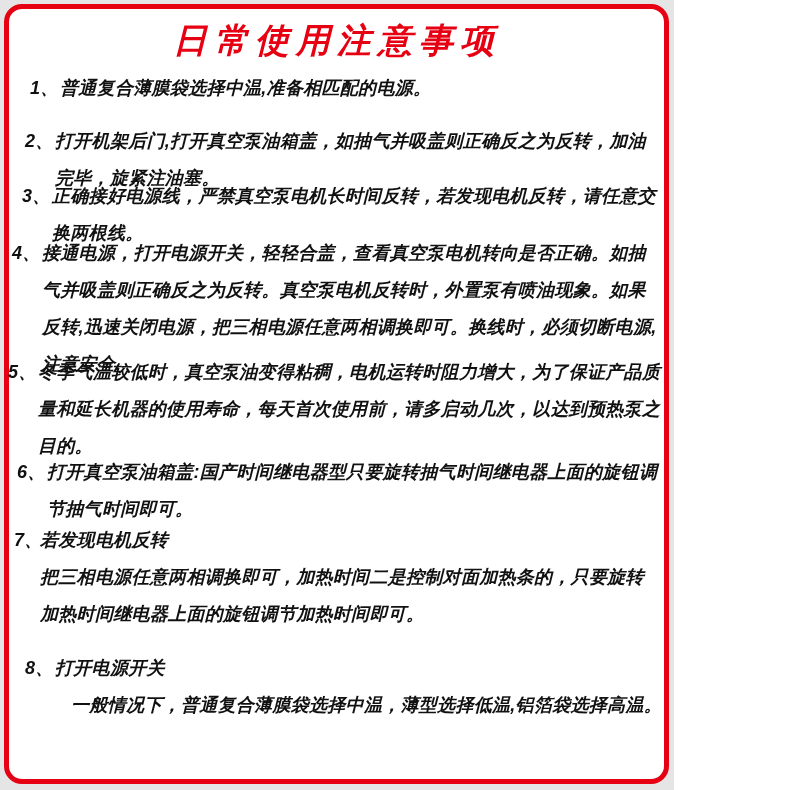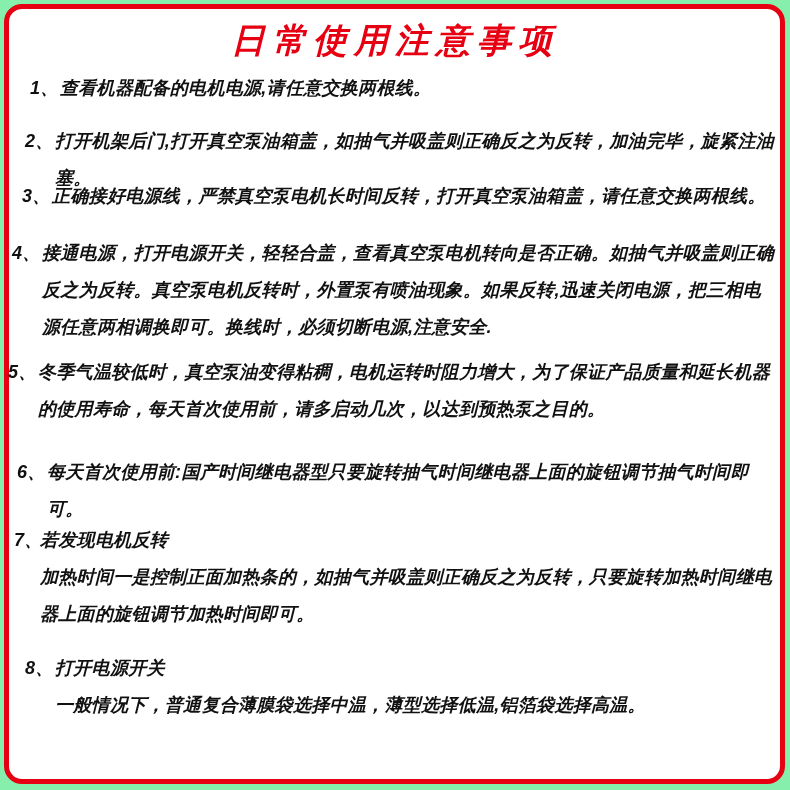--- a/index.html
+++ b/index.html
@@ -6,23 +6,23 @@
     margin: 0;
     padding: 0;
     width: 790px;
     height: 790px;
     background: #ffffff;
     font-family: "Liberation Sans", sans-serif;
     overflow: hidden;
   }
   .stage {
     position: relative;
-    width: 790px;
+    width: 674px;
     height: 790px;
-    background: #86efac;
+    background: #e5e5e5;
   }
   
   .frame {
     position: absolute;
     left: 4px;
     top: 4px;
     right: 5px;
     bottom: 6px;
     border: 5px solid #e60012;
     border-radius: 18px;
@@ -61,50 +61,50 @@
   .item1 { top: 70px;  left: 30px; }
   .item2 { top: 123px; left: 25px; }
   .item3 { top: 178px; left: 22px; }
   .item4 { top: 235px; left: 12px; }
   .item5 { top: 354px; left: 8px;  }
   .item6 { top: 454px; left: 17px; }
   .item7 { top: 522px; left: 14px; }
   .item8 { top: 650px; left: 25px; }
   .item7 .num { width: 26px; }
   .item7 .body { margin-left: 26px; }
-  .item8 .body { margin-left: 30px; }
+  .item8 .body { margin-left: 30px; text-align: right; }
 </style>
 </head>
 <body>
 
 <div class="stage">
   <div class="frame"></div>
 
   <div class="title">日常使用注意事项</div>
 
   <div class="item item1">
     <div class="row">
       <span class="num">1、</span>
-      <span class="head">查看机器配备的电机电源,请任意交换两根线。</span>
+      <span class="head">普通复合薄膜袋选择中温,准备相匹配的电源。</span>
     </div>
 
   </div>
 
   <div class="item item2">
     <div class="row">
       <span class="num">2、</span>
       <span class="head">打开机架后门,打开真空泵油箱盖，如抽气并吸盖则正确反之为反转，加油完毕，旋紧注油塞。</span>
     </div>
 
   </div>
 
   <div class="item item3">
     <div class="row">
       <span class="num">3、</span>
-      <span class="head">正确接好电源线，严禁真空泵电机长时间反转，打开真空泵油箱盖，请任意交换两根线。</span>
+      <span class="head">正确接好电源线，严禁真空泵电机长时间反转，若发现电机反转，请任意交换两根线。</span>
     </div>
 
   </div>
 
   <div class="item item4">
     <div class="row">
       <span class="num">4、</span>
       <span class="head">接通电源，打开电源开关，轻轻合盖，查看真空泵电机转向是否正确。如抽气并吸盖则正确反之为反转。真空泵电机反转时，外置泵有喷油现象。如果反转,迅速关闭电源，把三相电源任意两相调换即可。换线时，必须切断电源,注意安全.</span>
     </div>
 
@@ -114,31 +114,31 @@
     <div class="row">
       <span class="num">5、</span>
       <span class="head">冬季气温较低时，真空泵油变得粘稠，电机运转时阻力增大，为了保证产品质量和延长机器的使用寿命，每天首次使用前，请多启动几次，以达到预热泵之目的。</span>
     </div>
 
   </div>
 
   <div class="item item6">
     <div class="row">
       <span class="num">6、</span>
-      <span class="head">每天首次使用前:国产时间继电器型只要旋转抽气时间继电器上面的旋钮调节抽气时间即可。</span>
+      <span class="head">打开真空泵油箱盖:国产时间继电器型只要旋转抽气时间继电器上面的旋钮调节抽气时间即可。</span>
     </div>
 
   </div>
 
   <div class="item item7">
     <div class="row">
       <span class="num">7、</span>
       <span class="head">若发现电机反转</span>
     </div>
-    <div class="body">加热时间一是控制正面加热条的，如抽气并吸盖则正确反之为反转，只要旋转加热时间继电器上面的旋钮调节加热时间即可。</div>
+    <div class="body">把三相电源任意两相调换即可，加热时间二是控制对面加热条的，只要旋转加热时间继电器上面的旋钮调节加热时间即可。</div>
   </div>
 
   <div class="item item8">
     <div class="row">
       <span class="num">8、</span>
       <span class="head">打开电源开关</span>
     </div>
     <div class="body">一般情况下，普通复合薄膜袋选择中温，薄型选择低温,铝箔袋选择高温。</div>
   </div>
 </div>

